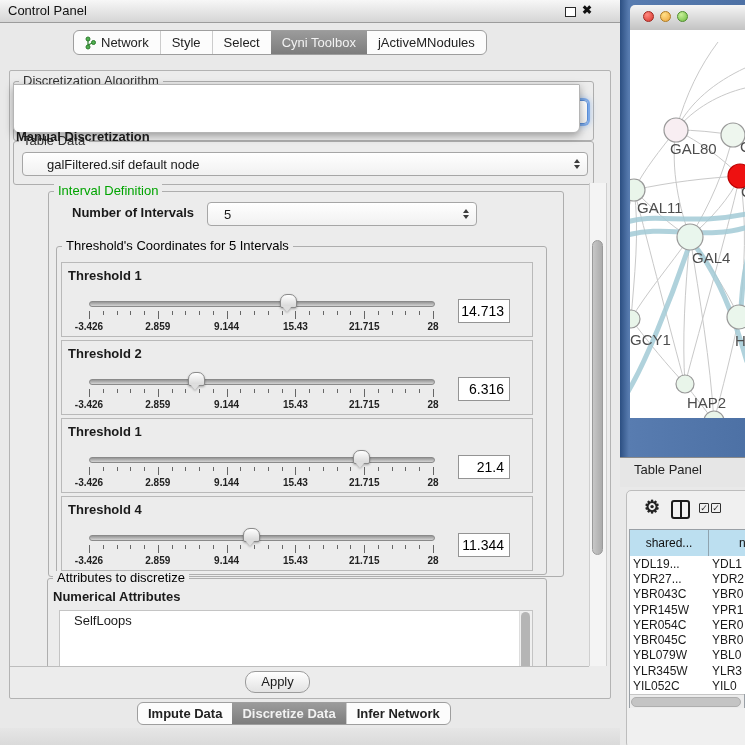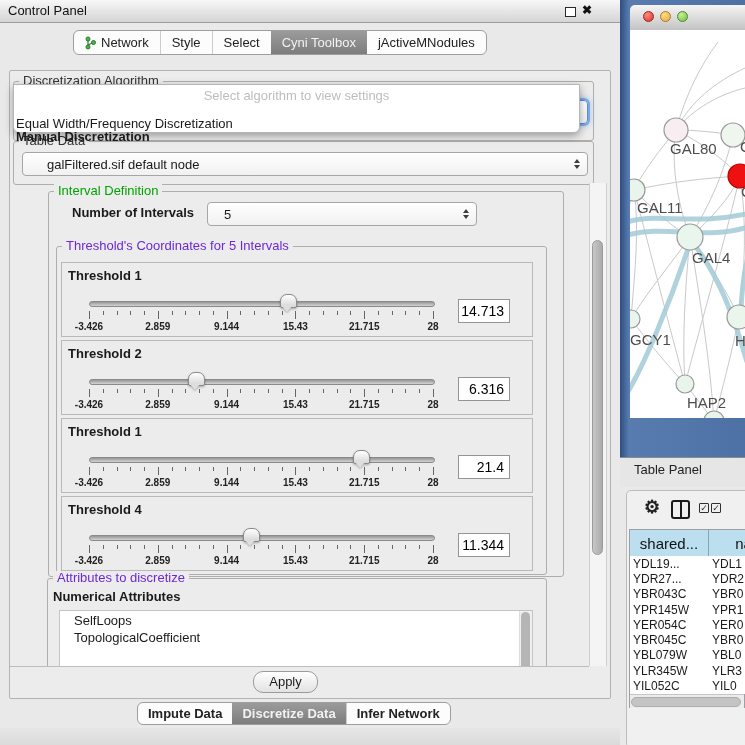--- a/index.html
+++ b/index.html
@@ -21,21 +21,21 @@
   .tab.selected{background:linear-gradient(#9b9b9b,#7d7d7d);color:#f2f2f2;}
   .tab.sepline{border-left:1px solid #cccccc;}
   .bottom-tabs .tab{font-weight:bold;padding:3px 10px;}
   .net-icon{margin-right:5px;}
 
   
   .outer-panel{left:9px;top:70px;width:600px;height:627px;background:#ececec;
     border:1px solid #b3b3b3;border-radius:2px;}
   .grp{position:absolute;border:1px solid #aeaeae;border-radius:3px;}
   .grp-title{position:absolute;top:-8px;left:5px;background:#ececec;padding:0 4px;font-size:13px;line-height:14px;}
-  .t-green{color:#00a400;} .t-blue{color:#6d28d9;} .t-dark{color:#333;}
+  .t-green{color:#00a400;} .t-blue{color:#000000;} .t-dark{color:#333;}
 
   
   .combo{position:absolute;height:24px;background:linear-gradient(#ffffff,#f1f1f1);
     border:1px solid #a6a6a6;border-radius:4px;font-size:13px;display:flex;align-items:center;
     padding:0 22px 0 24px;box-sizing:border-box;box-shadow:inset 0 1px 0 #fff;}
   .combo.focused{border-color:#5a8ed8;box-shadow:0 0 0 2px rgba(106,158,230,.8),0 0 6px 2px rgba(106,158,230,.55);}
   .arrows{position:absolute;right:7px;top:50%;transform:translateY(-50%);display:flex;flex-direction:column;gap:2px;}
   .ar-up{width:0;height:0;border-left:3.5px solid transparent;border-right:3.5px solid transparent;border-bottom:4px solid #3d3d3d;}
   .ar-dn{width:0;height:0;border-left:3.5px solid transparent;border-right:3.5px solid transparent;border-top:4px solid #3d3d3d;}
 
@@ -76,21 +76,21 @@
   .list-sb .sb-thumb{position:absolute;left:1px;top:1px;width:9px;height:95%;background:#b5b5b5;border-radius:5px;}
 
   
   .main-sb{left:589px;top:183px;width:16px;height:483px;background:#f4f4f4;
     border-left:1px solid #cfcfcf;border-right:1px solid #cfcfcf;}
   .main-sb .sb-thumb{position:absolute;left:2px;top:57px;width:11px;height:315px;
     background:linear-gradient(90deg,#c7c7c7,#ababab);border:1px solid #9a9a9a;border-radius:6px;box-sizing:border-box;}
 
   
   .apply-btn{left:245px;top:671px;width:63px;height:20px;border:1px solid #9b9b9b;border-radius:10px;
-    background:linear-gradient(#ffffff,#e2e2e2);font-size:13px;text-align:center;line-height:19px;margin-left:8px;}
+    background:linear-gradient(#ffffff,#e2e2e2);font-size:13px;text-align:center;line-height:19px;}
 
   
   .net-window{left:620px;top:0;width:125px;height:457px;
     background:linear-gradient(90deg,#2c4f82 0px,#587cb0 9px,#4d71a5 100%);}
   .net-titlebar{left:630px;top:5px;width:115px;height:25px;border-radius:5px 0 0 0;
     background:linear-gradient(#f5f5f5,#c3c3c3);border-bottom:1px solid #8f8f8f;}
   .light{position:absolute;top:6px;width:11px;height:11px;border-radius:50%;box-sizing:border-box;}
   .light.red{left:13px;background:radial-gradient(circle at 35% 30%,#ff8a80,#d7352c);border:1px solid #9e2620;}
   .light.orange{left:30px;background:radial-gradient(circle at 35% 30%,#ffe08a,#eda43b);border:1px solid #ad7a22;}
   .light.green{left:47px;background:radial-gradient(circle at 35% 30%,#c9f09a,#6cbd3f);border:1px solid #4e8c2e;}
@@ -100,21 +100,21 @@
   .tp-bar{left:620px;top:457px;width:125px;height:30px;background:#e6e6e6;border-top:1px solid #8a8a8a;}
   .tp-title{left:634px;top:462px;font-size:13px;color:#222;}
   .tp-body{left:620px;top:487px;width:125px;height:258px;background:#e9e9e9;}
   .tp-box{left:626px;top:490px;width:130px;height:256px;background:#f0f0f0;border:1px solid #bdbdbd;border-radius:5px;}
   .gear{left:644px;top:498px;font-size:18px;font-weight:bold;color:#222;line-height:18px;}
   .split-icon{left:671px;top:500px;width:15px;height:15px;border:2px solid #1a1a1a;border-radius:3px;}
   .split-icon::after{content:"";position:absolute;left:6.5px;top:0;width:2px;height:15px;background:#1a1a1a;}
   .cbx{position:absolute;top:503px;width:8px;height:8px;border:1.5px solid #2f2f2f;border-radius:1px;font-size:9px;line-height:8px;color:#2f2f2f;text-align:center;}
   .tbl-frame{left:629px;top:529px;width:116px;height:179px;border:1px solid #9aa0a6;box-sizing:border-box;background:#fff;}
   .tbl-header{left:630px;top:530px;width:115px;height:26px;display:flex;overflow:hidden;}
-  .th-cell{background:#bcdff0;border-right:1px solid #8fa3af;box-sizing:border-box;font-size:15px;
+  .th-cell{background:#bcdff0;border-right:1px solid #8fa3af;box-sizing:border-box;font-size:12px;
     display:flex;align-items:center;justify-content:center;color:#111;}
   .th-cell.c1{width:79px;flex:none;}
   .th-cell.c2{width:90px;flex:none;border-right:none;}
   .tbl-rows{left:630px;top:556px;width:115px;height:138px;background:#fff;overflow:hidden;}
   .t-row{display:flex;height:15.3px;font-size:12px;align-items:center;}
   .t-row .c1{width:79px;flex:none;padding-left:3px;box-sizing:border-box;white-space:nowrap;overflow:hidden;}
   .t-row .c2{width:60px;flex:none;padding-left:3px;white-space:nowrap;overflow:hidden;}
   .hscroll{left:630px;top:694px;width:114px;height:13px;background:#ececec;border-top:1px solid #c6c6c6;}
   .hscroll .sb-thumb{position:absolute;left:1px;top:1.5px;width:110px;height:10px;background:#c4c4c4;
     border:1px solid #aeaeae;border-radius:5px;box-sizing:border-box;}
@@ -163,23 +163,21 @@
     <span class="grp-title t-dark">Discretization Algorithm</span>
   </div>
   <div class="combo focused" style="left:22px;top:100px;width:566px;z-index:10;">
     <span class="arrows">
         <span class="ar-up"></span>
         <span class="ar-dn"></span>
       </span>
   </div>
 
   <div class="abs algo-pop">
-    <div class="algo-hint">Select algorithm to view settings</div>
     <div class="algo-opt b" style="top:17px;margin-top:28px;">Manual Discretization</div>
-    <div class="algo-opt" style="top:32px;">Equal Width/Frequency Discretization</div>
   </div>
 
   <div class="grp" style="left:13px;top:141px;width:579px;height:42px;">
     <span class="grp-title t-dark">Table Data</span>
   </div>
   <div class="combo" style="left:22px;top:152px;width:566px;">
     <span>galFiltered.sif default node</span>
     <span class="arrows">
         <span class="ar-up"></span>
         <span class="ar-dn"></span>
@@ -383,21 +381,20 @@
       </div>
       <input class="val" value="11.344" style="">
     </div>
 
     <div class="grp" style="left:37px;top:395px;width:498px;height:95px;">
       <span class="grp-title t-blue">Attributes to discretize</span>
       <span class="abs bold-label" style="left:5px;top:10px;">Numerical Attributes</span>
       <div class="attr-list">
         <div id="attr-items">
             <div class="attr-item">SelfLoops</div>
-            <div class="attr-item">TopologicalCoefficient</div>
           </div>
         <div class="list-sb">
             <div class="sb-thumb"></div>
           </div>
       </div>
     </div>
   </div>
 
   <div class="abs vp-bottom"></div>
 

